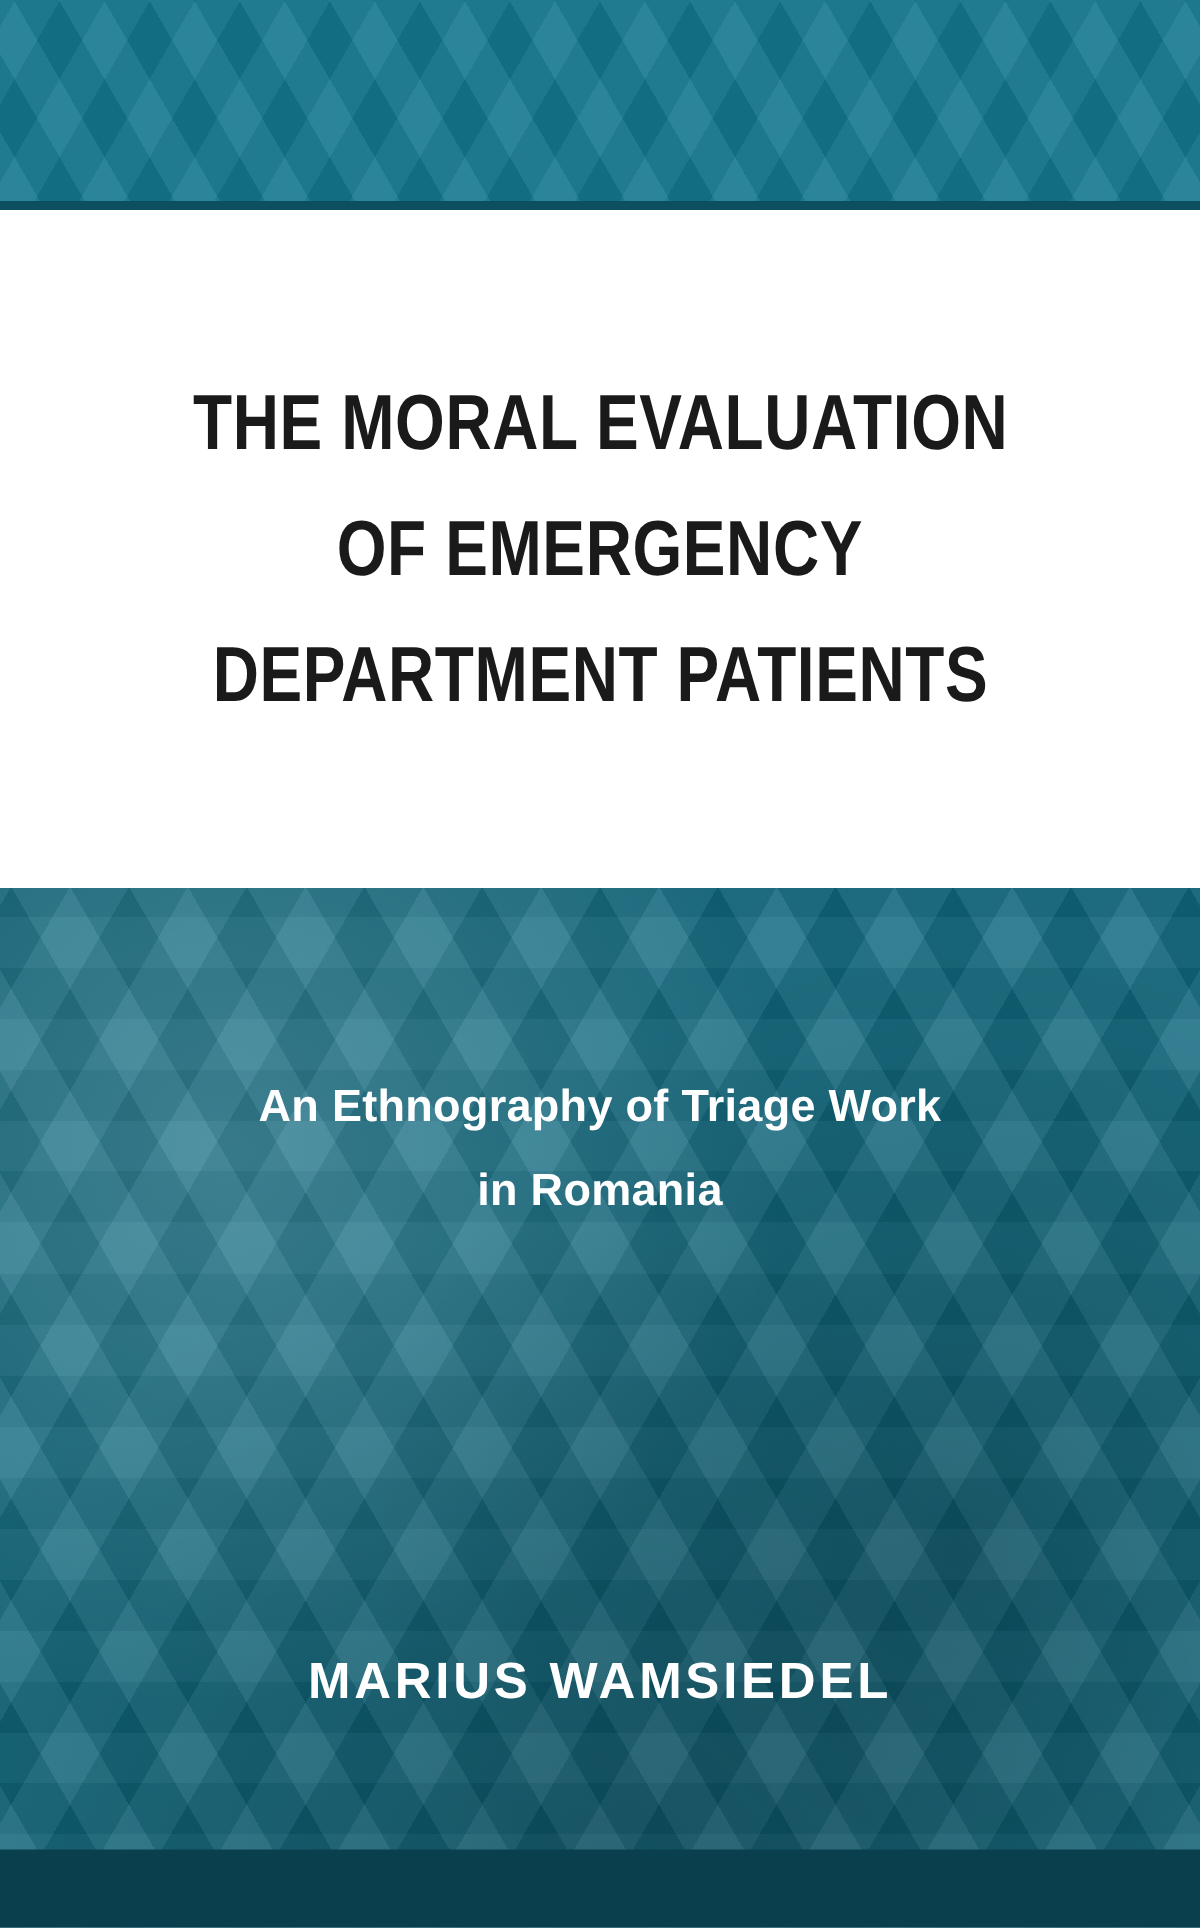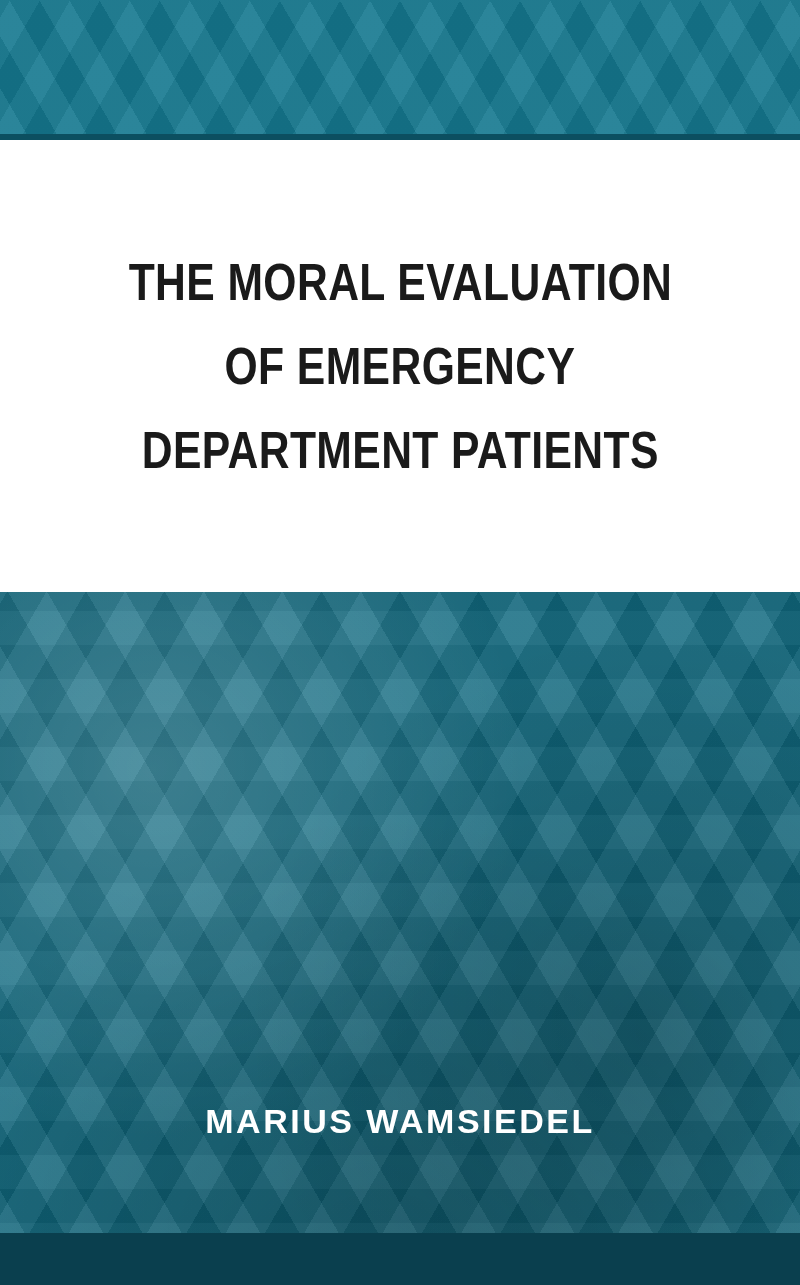--- a/index.html
+++ b/index.html
@@ -159,19 +159,23 @@
     <div class="title-line">OF EMERGENCY</div>
     <div class="title-line">DEPARTMENT PATIENTS</div>
   </div>
 
   <div class="lower-field">
     <div class="tex t1"></div>
     <div class="tex t2"></div>
     <div class="tex t3"></div>
     <div class="tex glow"></div>
 
+    <div class="subtitle">
+      <div>An Ethnography of Triage Work</div>
+      <div>in Romania</div>
+    </div>
 
     <div class="author">MARIUS WAMSIEDEL</div>
   </div>
 
   <div class="band-bottom"></div>
 
 </div>
 
 </body></html>

